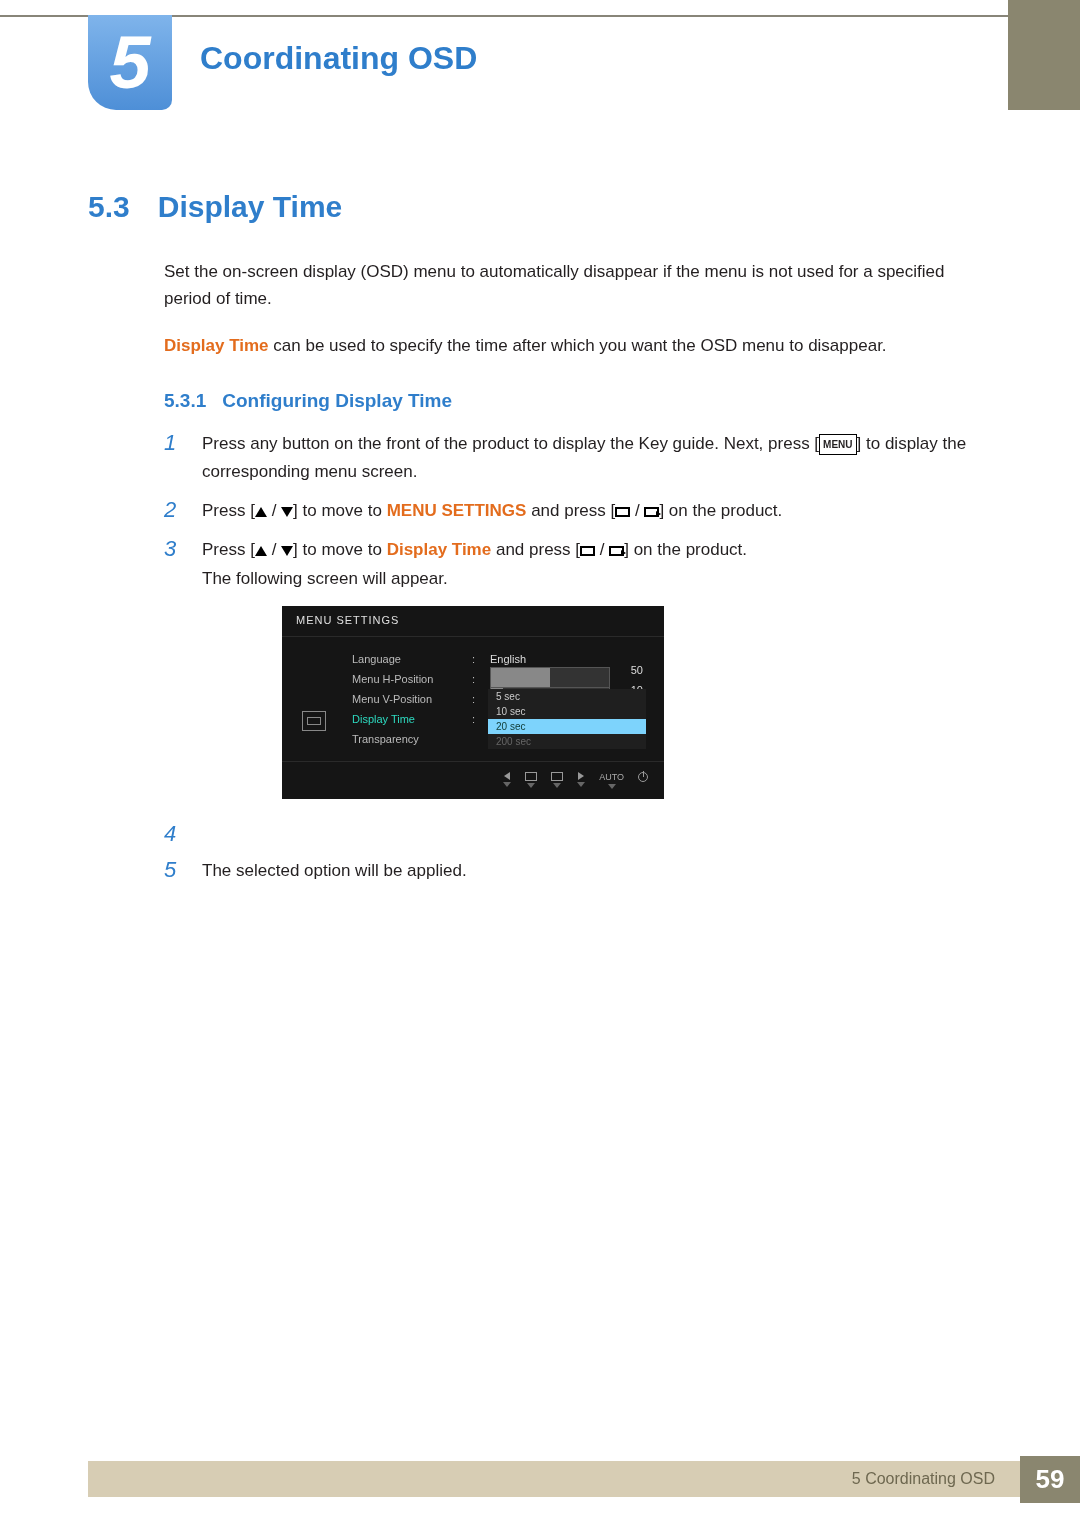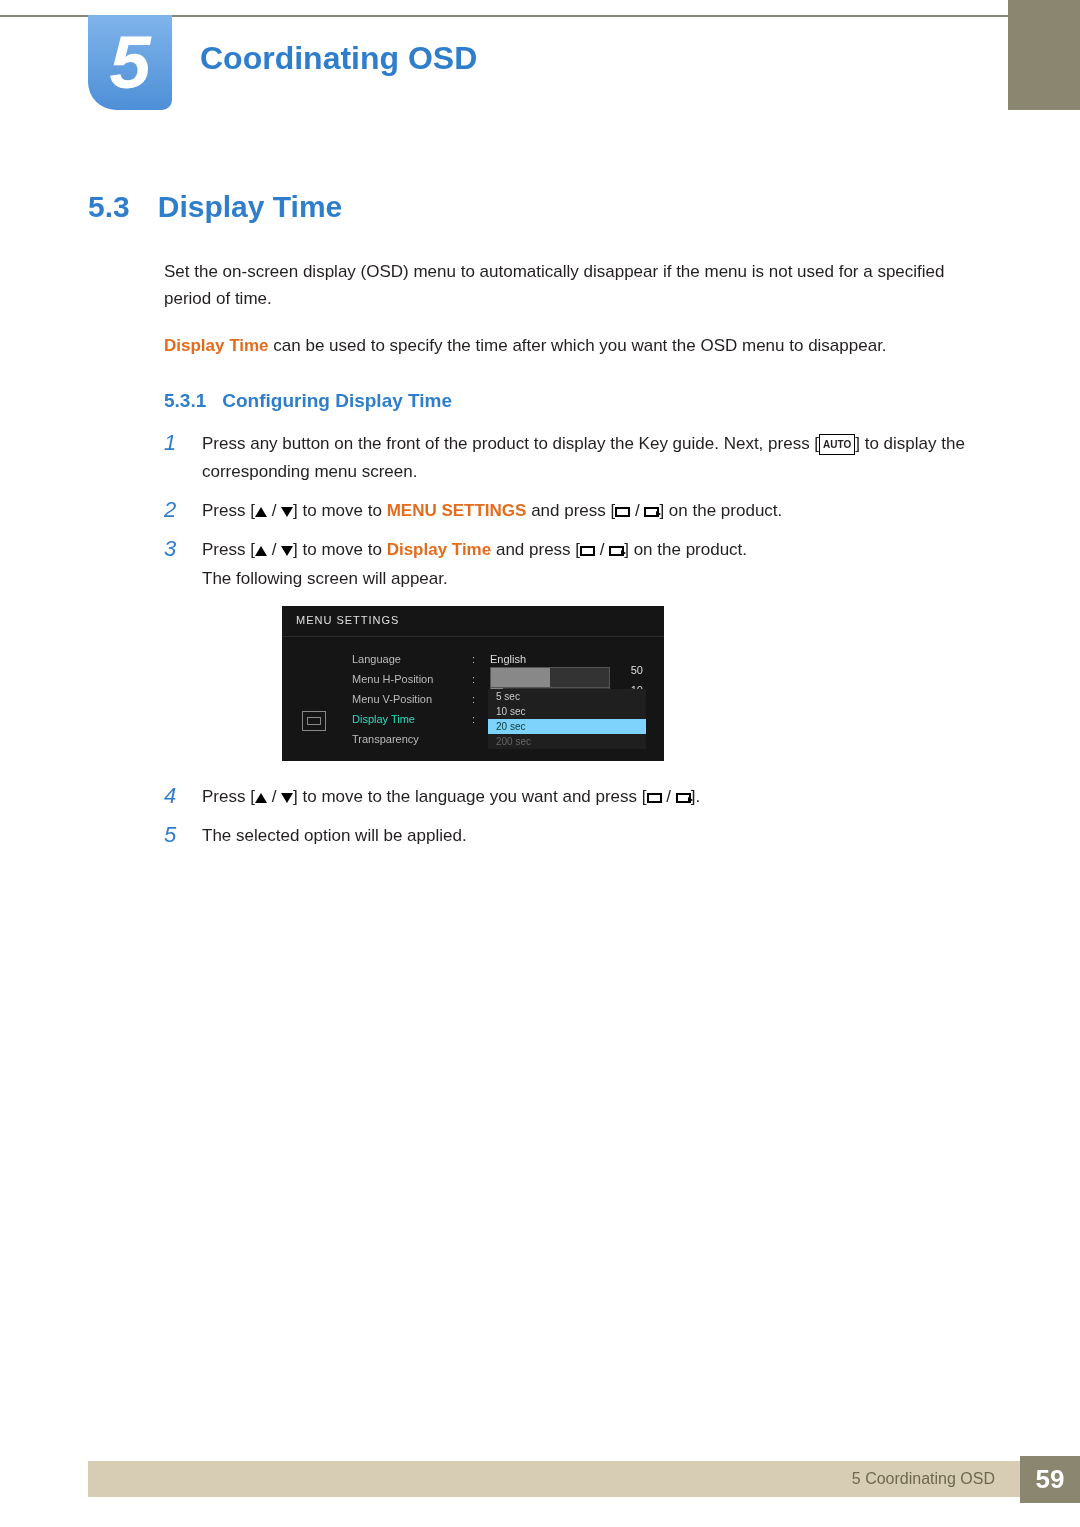--- a/index.html
+++ b/index.html
@@ -243,21 +243,21 @@
   <div class="sub-heading">
     <span>5.3.1</span>
     <span>Configuring Display Time</span>
   </div>
 
   <div class="step-list">
 
     <div class="step">
       <span class="num">1</span>
       <div>
-        <span>Press any button on the front of the product to display the Key guide. Next, press [</span><span class="menu-button">AUTO</span><span>] to display the corresponding menu screen.</span>
+        <span>Press any button on the front of the product to display the Key guide. Next, press [</span><span class="menu-button">MENU</span><span>] to display the corresponding menu screen.</span>
       </div>
     </div>
 
     <div class="step">
       <span class="num">2</span>
       <div>
         <span>Press [</span><span class="tri-up"></span> / <span class="tri-down"></span><span>] to move to </span><span class="accent">MENU SETTINGS</span><span> and press [</span><span class="rect-icon"></span> / <span class="rect-icon-enter"></span><span>] on the product.</span>
       </div>
     </div>
 
@@ -307,28 +307,50 @@
                 <div class="dd-item sel">20 sec</div>
                 <div class="dd-item dim">200 sec</div>
               </div>
             </span>
           </div>
 
           <div class="osd-row">
             <span class="osd-label">Transparency</span>
           </div>
         </div>
+        <div class="osd-footer">
+          <span>
+              <span class="ft-tri-l"></span>
+              <span class="ft-tri-d"></span>
+            </span>
+          <span>
+              <span class="ft-icon"></span>
+              <span class="ft-tri-d"></span>
+            </span>
+          <span>
+              <span class="ft-icon"></span>
+              <span class="ft-tri-d"></span>
+            </span>
+          <span>
+              <span class="ft-tri-r"></span>
+              <span class="ft-tri-d"></span>
+            </span>
+          <span>
+              <span>AUTO</span>
+              <span class="ft-tri-d"></span>
+            </span>
+          <span>
+              <span class="ft-power"></span>
+            </span>
+        </div>
       </div>
     </div>
 
     <div class="step">
       <span class="num">4</span>
-      <div>
-        <span>Press [</span><span class="tri-up"></span> / <span class="tri-down"></span><span>] to move to the language you want and press [</span><span class="rect-icon"></span> / <span class="rect-icon-enter"></span><span>].</span>
-      </div>
     </div>
 
     <div class="step">
       <span class="num">5</span>
       <div>The selected option will be applied.</div>
     </div>
 
   </div>
 </div>
 

